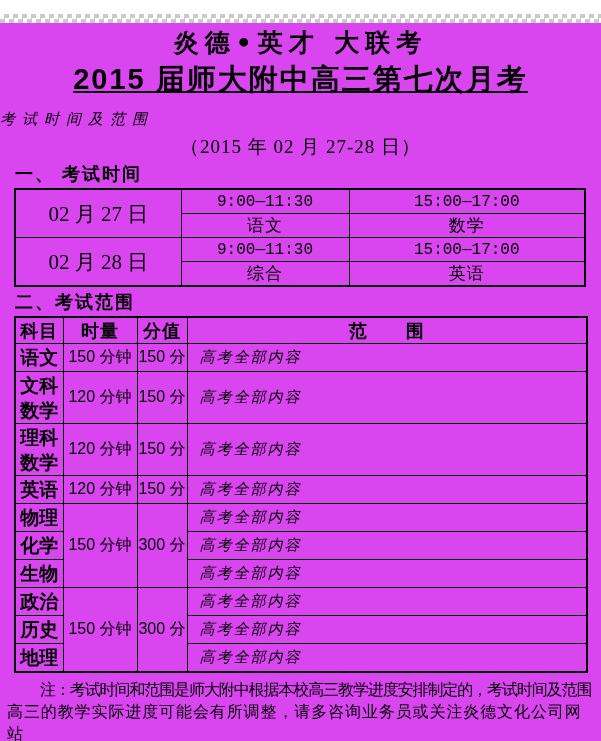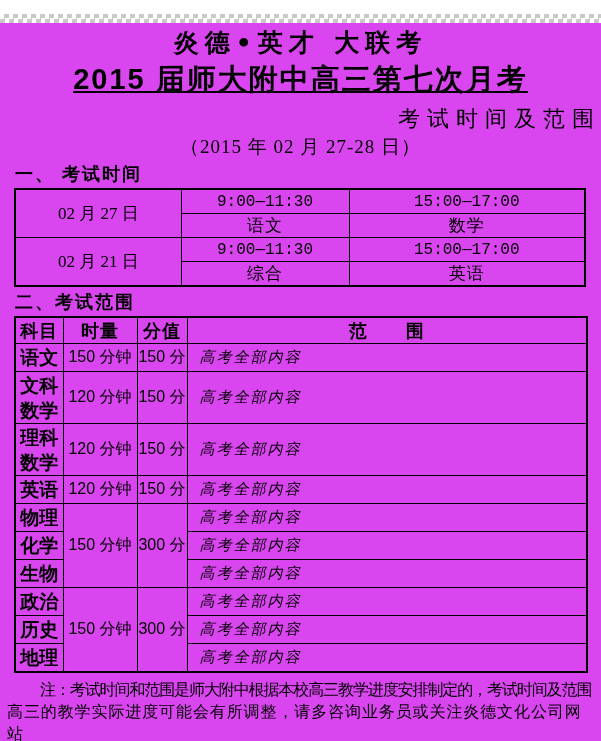--- a/index.html
+++ b/index.html
@@ -40,26 +40,27 @@
     text-align: center;
     font-family: "Liberation Sans", sans-serif;
     font-size: 29px;
     font-weight: bold;
     letter-spacing: 2px;
     line-height: 36px;
     text-decoration: underline;
   }
   .subtitle {
     margin: 9px 0 0 0;
-    text-align: right;
+    text-align: left;
     font-family: "DejaVu Serif", serif;
-    font-size: 22px;
+    font-size: 15px;
     font-weight: 500;
     letter-spacing: 7px;
     line-height: 26px;
+    font-style: italic;
   }
   .date-line {
     margin: 3px 0 0 0;
     text-align: center;
     font-family: "Liberation Serif", serif;
     font-size: 19px;
     font-weight: normal;
     letter-spacing: 1px;
     line-height: 24px;
   }
@@ -80,21 +81,21 @@
   table { border-width: 2px; }
   td, th { padding: 0; overflow: hidden; }
 
   
   .t1 .c-date { width: 166px; }
   .t1 .c-am   { width: 168px; }
   .t1 .c-pm   { width: 236px; }
   .t1 td { height: 23px; text-align: center; vertical-align: middle; }
   .t1 .date-cell {
     font-family: "Liberation Serif", serif;
-    font-size: 17px;
+    font-size: 21px;
   }
   .t1 .time-cell {
     font-family: "Liberation Mono", monospace;
     font-size: 16px;
   }
   .t1 .subject-cell { font-size: 17px; letter-spacing: 1px; }
 
   
   .t2 .c-subject  { width: 48px; }
   .t2 .c-duration { width: 74px; }
@@ -169,21 +170,21 @@
         <tr>
           <td rowspan="2" class="date-cell">02 月 27 日</td>
           <td class="time-cell">9:00—11:30</td>
           <td class="time-cell">15:00—17:00</td>
         </tr>
         <tr>
           <td class="subject-cell">语文</td>
           <td class="subject-cell">数学</td>
         </tr>
         <tr>
-          <td rowspan="2" class="date-cell">02 月 21 日</td>
+          <td rowspan="2" class="date-cell">02 月 28 日</td>
           <td class="time-cell">9:00—11:30</td>
           <td class="time-cell">15:00—17:00</td>
         </tr>
         <tr>
           <td class="subject-cell">综合</td>
           <td class="subject-cell">英语</td>
         </tr>
       </tbody>
     </table>
 

